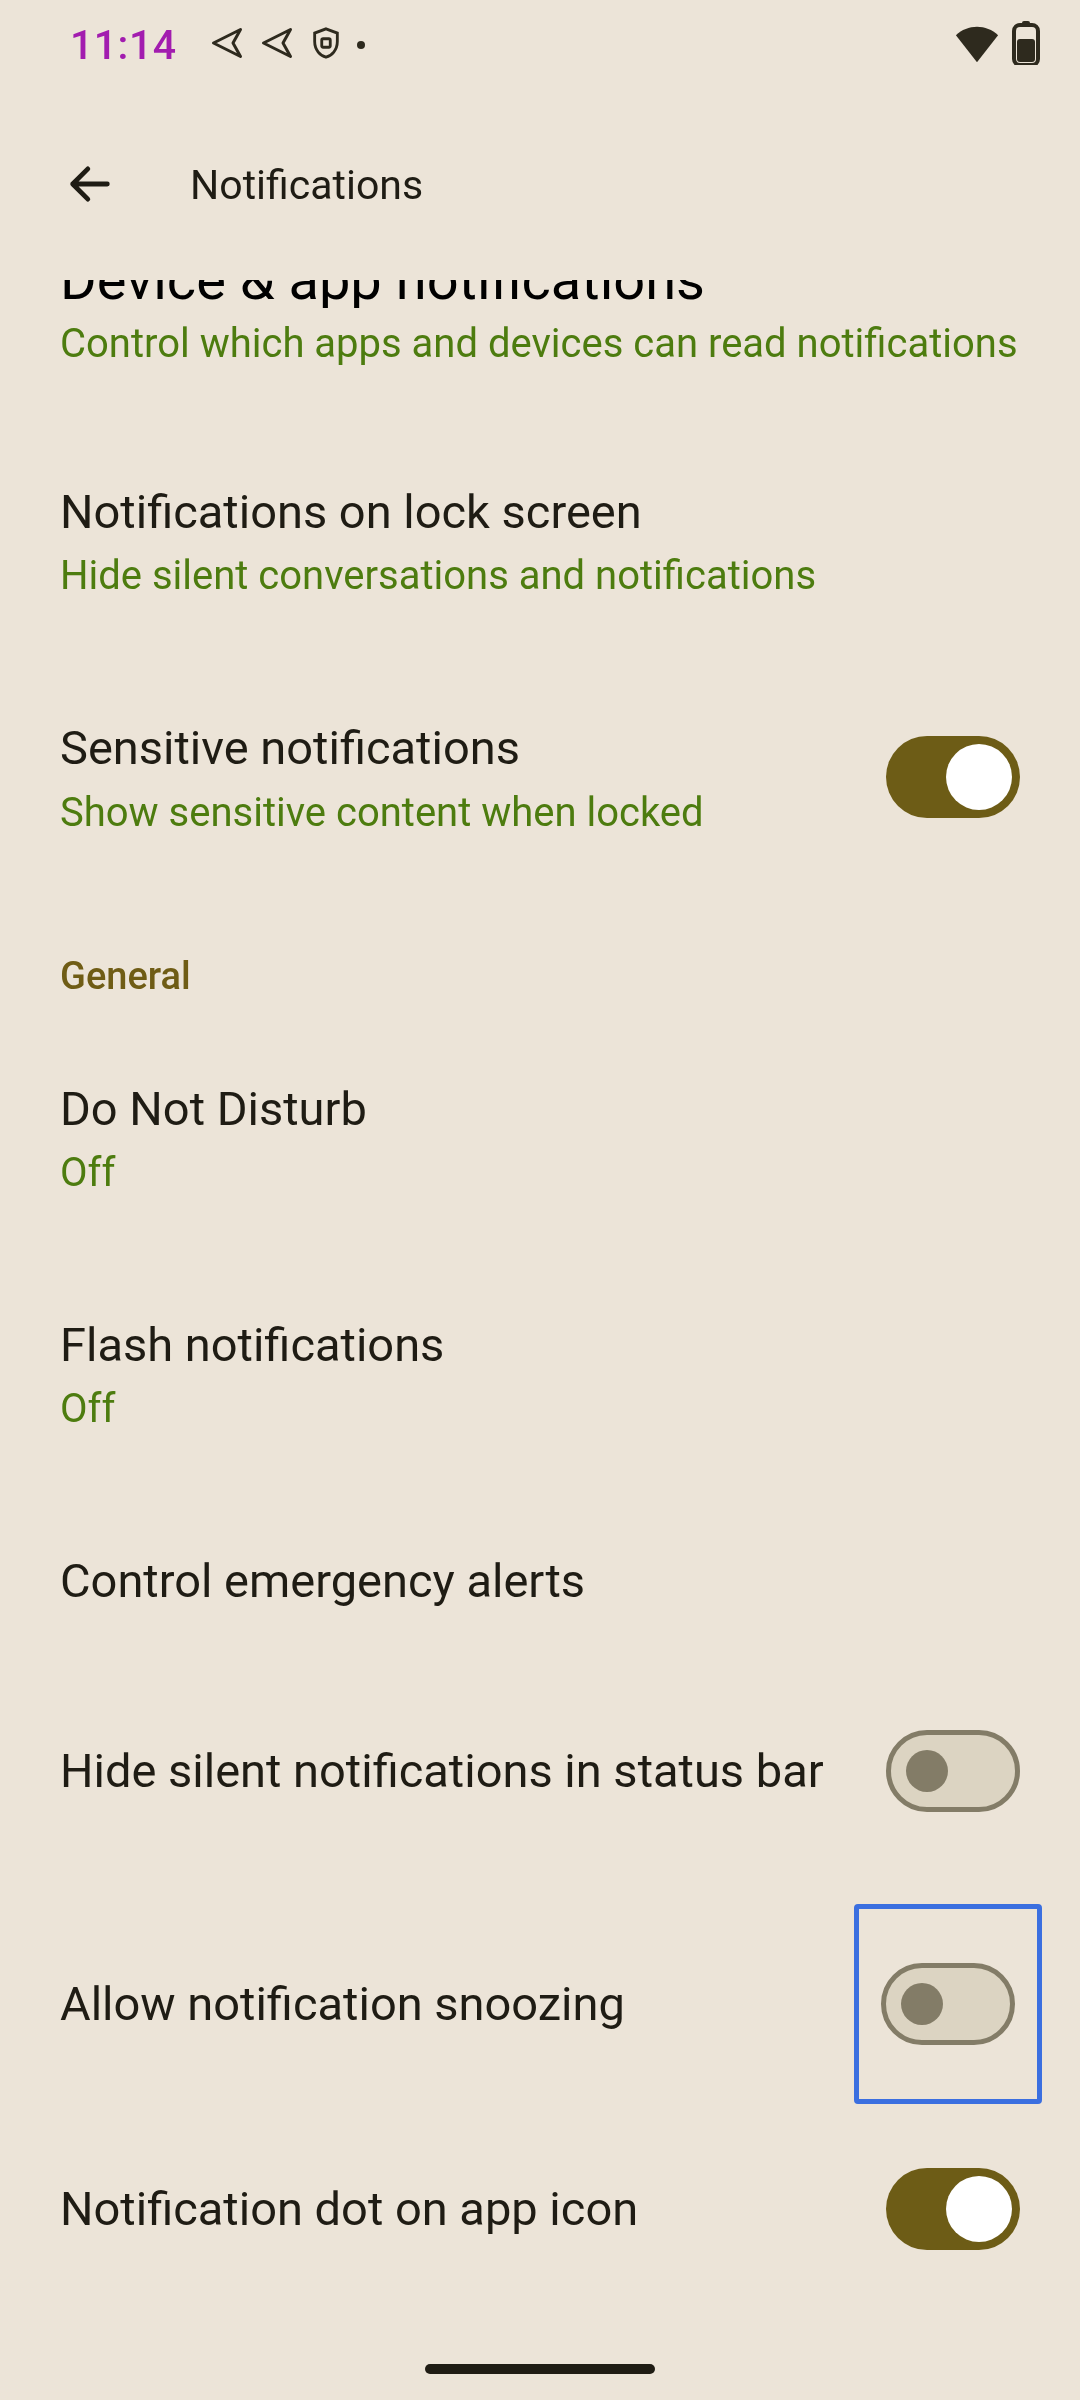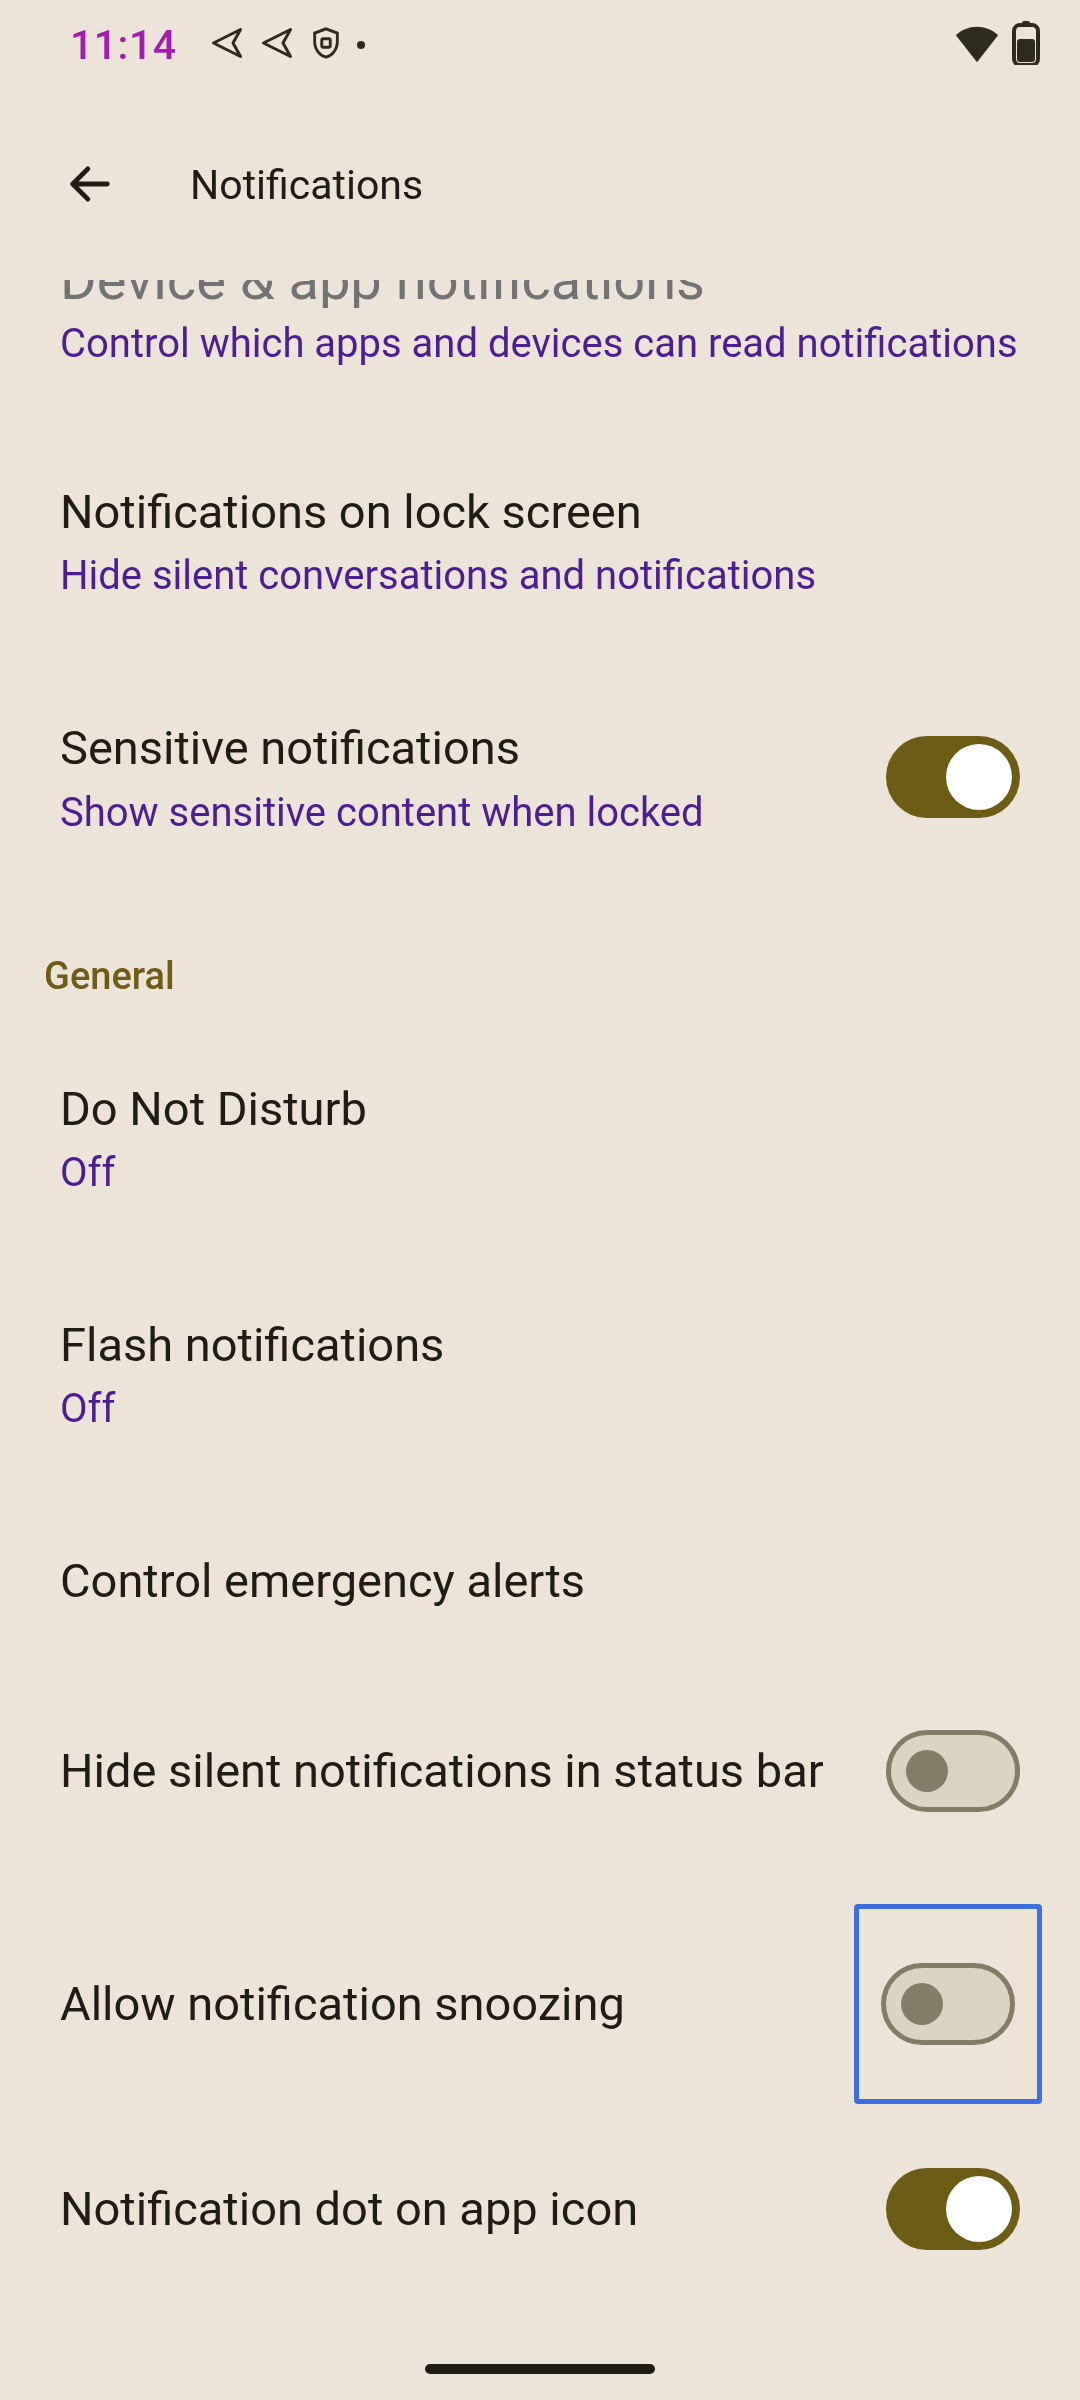--- a/index.html
+++ b/index.html
@@ -80,40 +80,40 @@
   .item-title {
     font-size: 47px;
     font-weight: 400;
     line-height: 1.22;
     color: #1f1c14;
   }
   .item-sub {
     font-size: 40px;
     font-weight: 400;
     margin-top: 12px;
-    color: #4c1d95;
+    color: #4d7c0f;
   }
 
   
   .item-clipped {
     padding: 0 60px 56px 60px;
   }
   .clipped-title {
     font-size: 56px;
     font-weight: 400;
-    color: #737373;
+    color: #000000;
     height: 28px;
     overflow: hidden;
     display:flex;
     align-items:flex-end;
     line-height: 1;
   }
 
   .section-header {
-    padding: 58px 60px 22px 44px;
+    padding: 58px 60px 22px 60px;
     font-size: 38px;
     font-weight: 500;
     color: #6f5c15;
   }
 
   
   .toggle {
     width: 134px; height: 82px;
     border-radius: 41px;
     position: relative;

